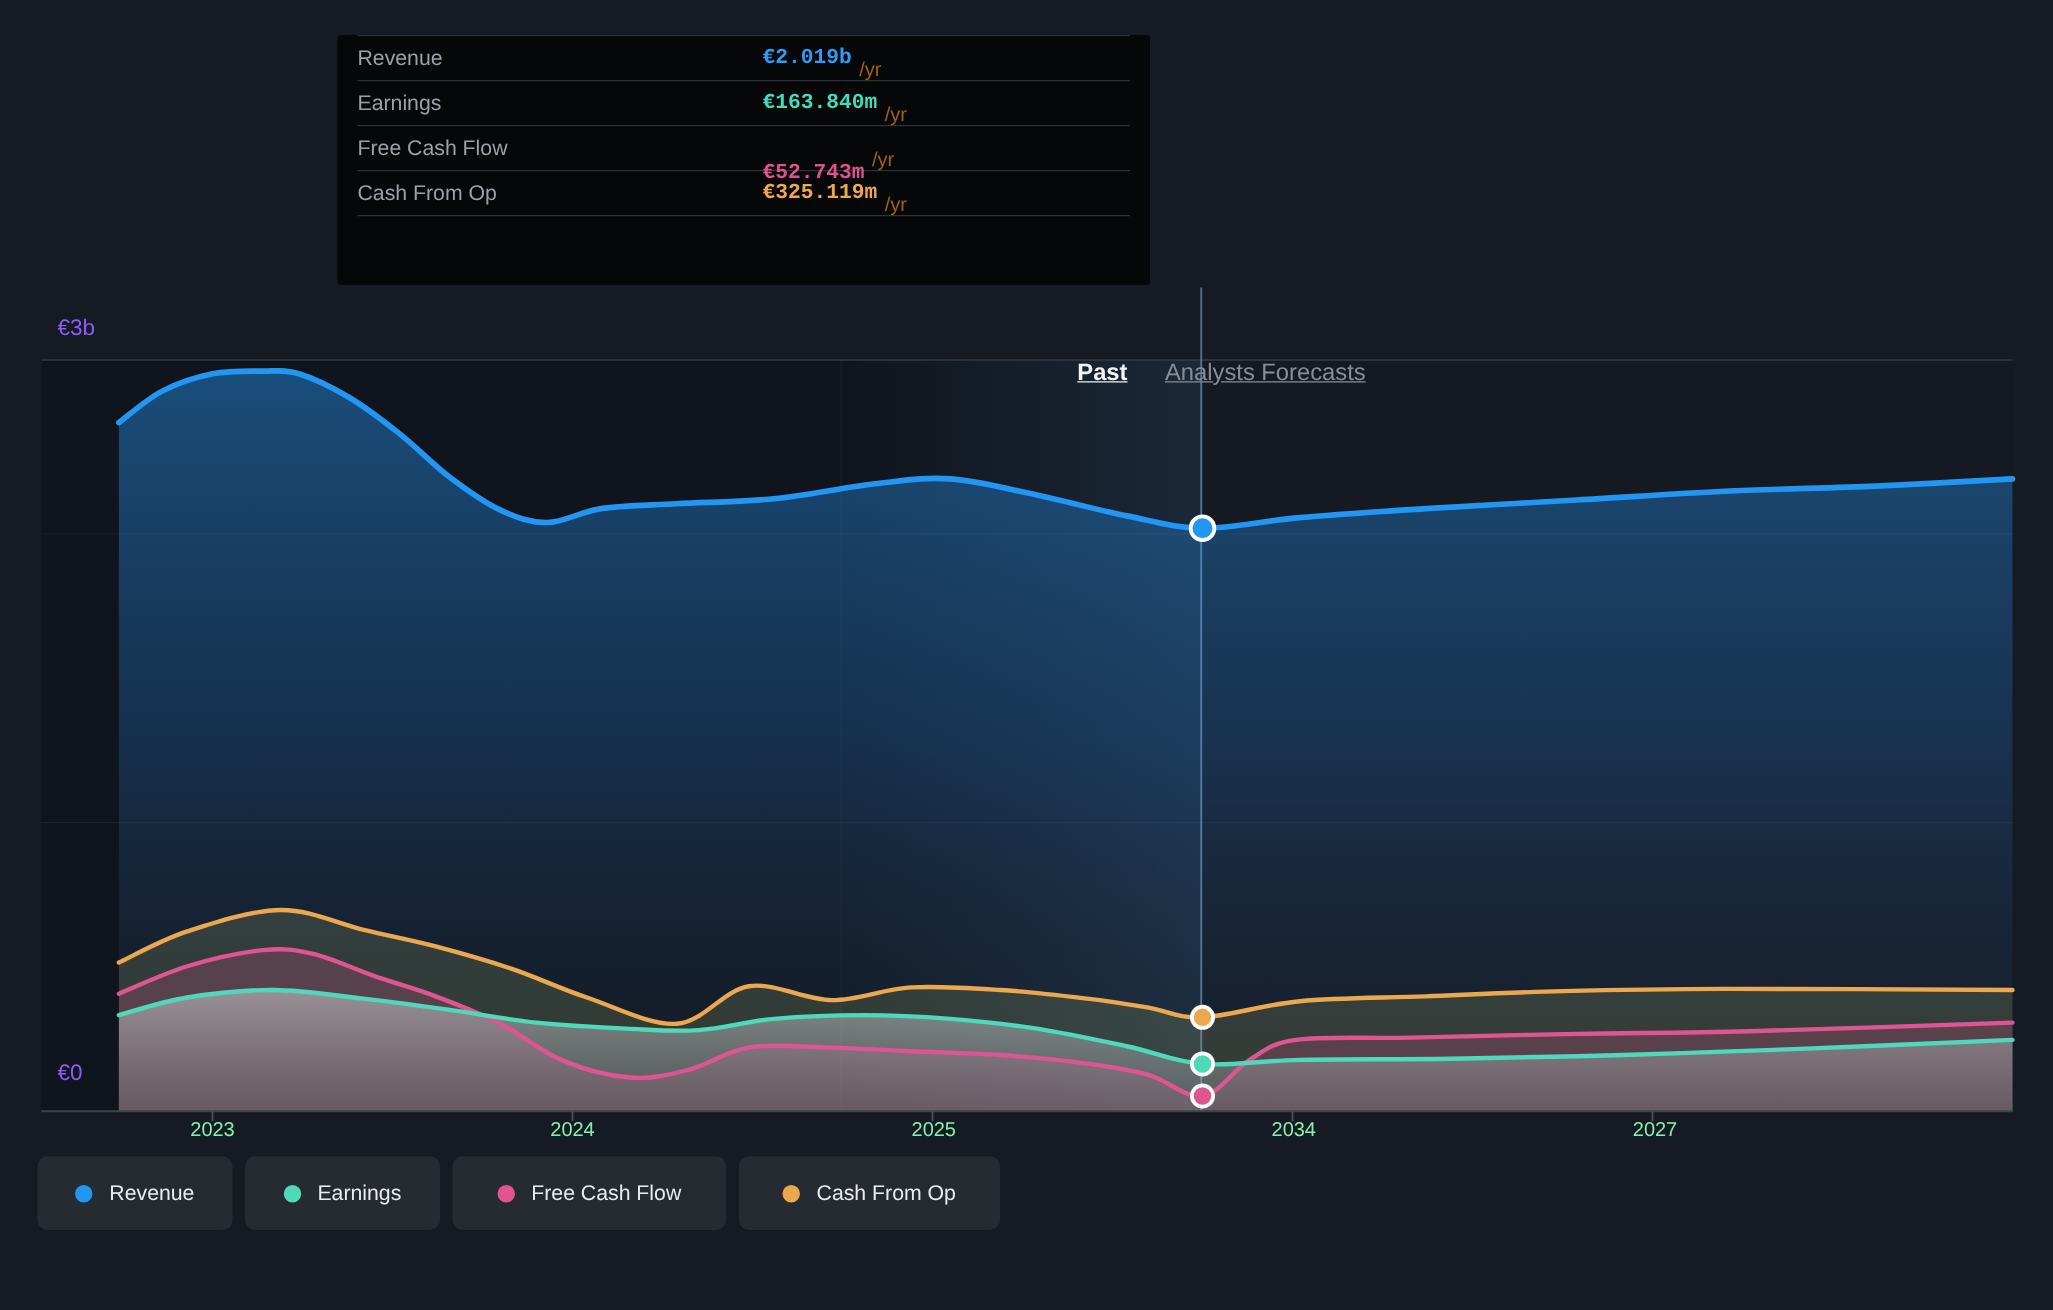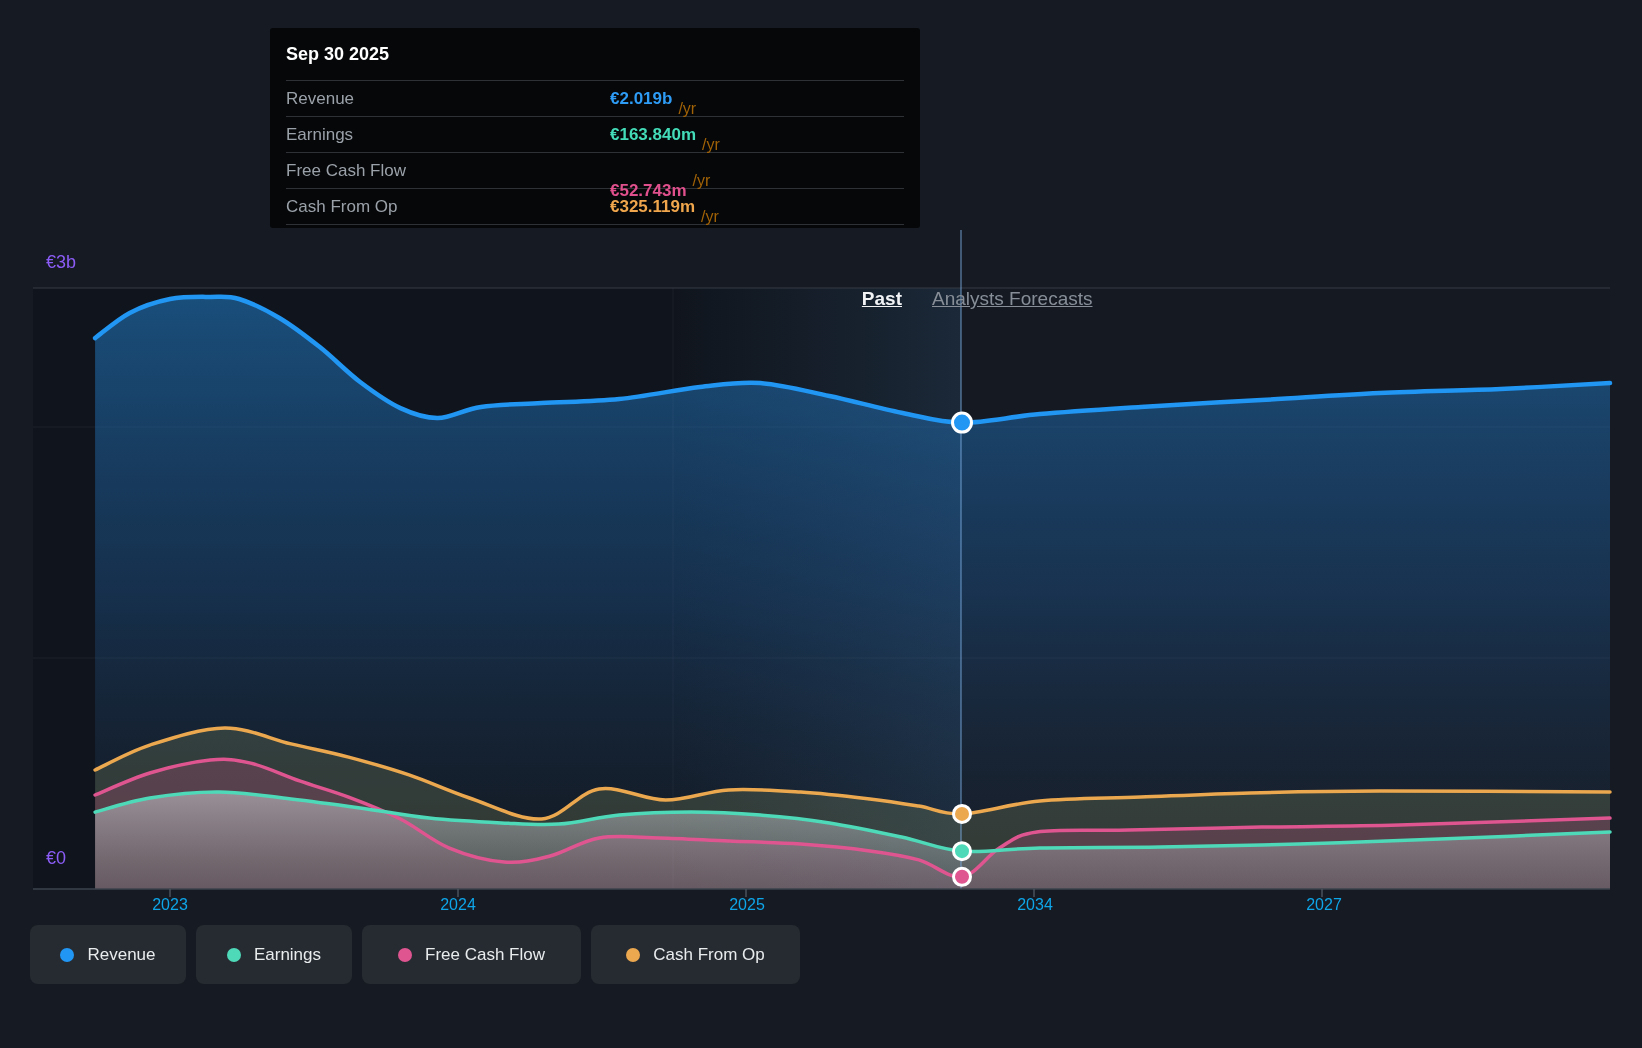--- a/index.html
+++ b/index.html
@@ -1,32 +1,32 @@
 <!DOCTYPE html>
 <html><head>
 <meta charset="utf-8">
 <style>
   html,body{margin:0;padding:0;background:#161a22;}
   body{width:1642px;height:1048px;position:relative;overflow:hidden;
        font-family:"Liberation Sans",sans-serif;-webkit-font-smoothing:antialiased;}
   #stage{position:absolute;inset:0;}
   svg{position:absolute;left:0;top:0;}
   .ylabel{position:absolute;left:46px;color:#8b5cf6;font-size:18px;}
-  .xlabel{position:absolute;top:896px;width:90px;text-align:center;color:#0ea5e9;font-size:16px;}
+  .xlabel{position:absolute;top:896px;width:90px;text-align:center;color:#86efac;font-size:16px;}
   .phase-label{position:absolute;top:287px;font-size:19px;line-height:24px;text-decoration:underline;}
   #past-label{left:830px;width:72px;text-align:right;color:#f1f3f5;font-weight:700;}
   #forecast-label{left:932px;color:#878e97;}
   #tooltip{position:absolute;left:270px;top:28px;width:650px;height:200px;
            background:#050708;border-radius:3px;box-sizing:border-box;}
   .tt-title{height:52px;display:flex;align-items:center;padding:0 16px;
             color:#ffffff;font-size:18px;font-weight:700;}
   .tt-row{height:35px;margin:0 16px;display:flex;align-items:center;
           border-top:1px solid #2e3136;}
   .tt-label{color:#9ba1a9;font-size:17px;flex:0 0 324px;}
-  .tt-value{font-size:17px;font-weight:700;}
+  .tt-value{font-size:17px;font-weight:700;font-family:Liberation Mono, monospace;}
   .tt-suffix{color:#a16207;font-size:16px;margin-left:6px;margin-top:20px;}
   .tt-bottom{margin:0 16px;border-top:1px solid #2e3136;}
   .legend{position:absolute;top:925px;height:59px;background:#262a31;border-radius:8px;
           display:flex;align-items:center;justify-content:center;gap:13px;cursor:pointer;}
   .legend-dot{width:14px;height:14px;border-radius:50%;flex:0 0 auto;}
   .legend-label{color:#e9eced;font-size:17px;}
 </style>
 </head>
 <body>
 
@@ -82,21 +82,20 @@
   <div class="xlabel" style="left:125px">2023</div>
   <div class="xlabel" style="left:413px">2024</div>
   <div class="xlabel" style="left:702px">2025</div>
   <div class="xlabel" style="left:990px">2034</div>
   <div class="xlabel" style="left:1279px">2027</div>
 
   <div id="past-label" class="phase-label">Past</div>
   <div id="forecast-label" class="phase-label">Analysts Forecasts</div>
 
   <div id="tooltip">
-    <div class="tt-title">Sep 30 2025</div>
     <div class="tt-row">
       <span class="tt-label">Revenue</span>
       <span class="tt-value" style="color: rgb(46, 155, 245);">€2.019b</span>
       <span class="tt-suffix">/yr</span>
     </div>
     <div class="tt-row">
       <span class="tt-label">Earnings</span>
       <span class="tt-value" style="color: rgb(67, 219, 184);">€163.840m</span>
       <span class="tt-suffix">/yr</span>
     </div>

